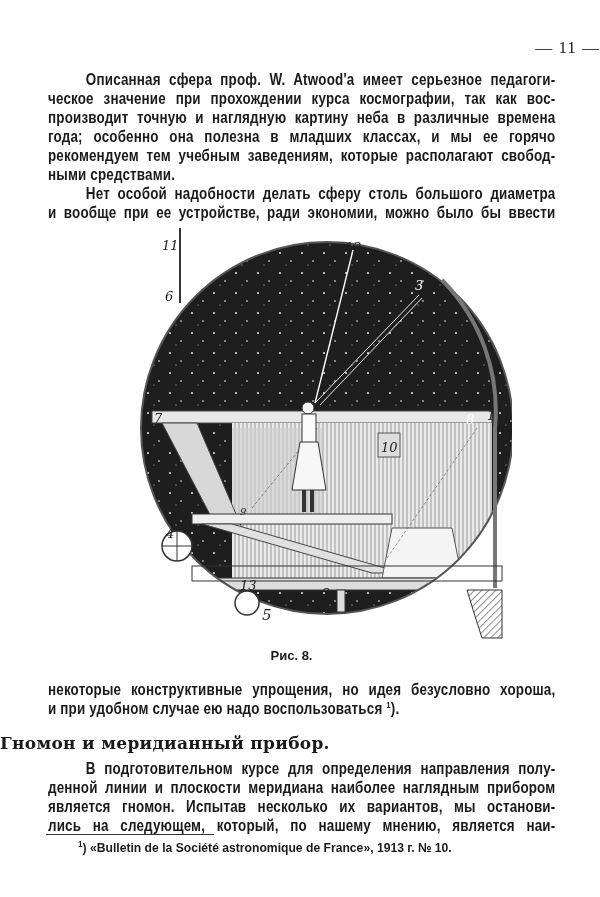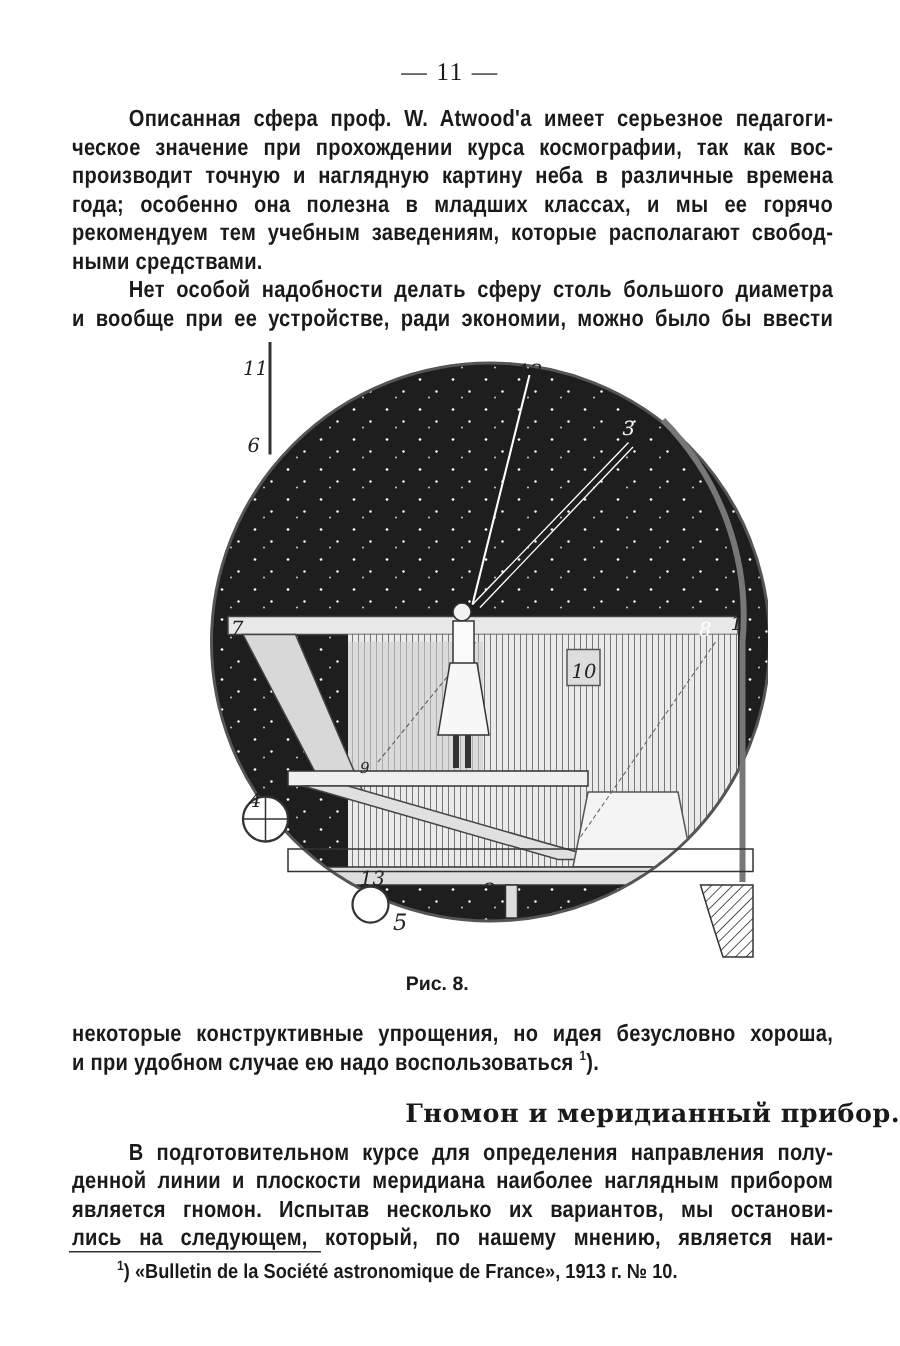--- a/index.html
+++ b/index.html
@@ -1,29 +1,29 @@
 <!DOCTYPE html>
 <html><head>
 <meta charset="utf-8">
 <style>
   html, body { margin:0; padding:0; background:#ffffff; }
   body { width:600px; height:897px; position:relative; overflow:hidden;
          font-family:"Liberation Serif","DejaVu Serif",serif; color:#1a1a1a; }
-  .page-num { position:absolute; top:38px; left:0; width:600px; text-align:center;
+  .page-num { position:absolute; top:38px; left:0; width:600px; text-align:right;
               font-size:17px; letter-spacing:1px; }
   .para { position:absolute; left:48px; width:508px; font-size:15.6px; line-height:19px;
           text-align:justify; font-family:"Liberation Sans Narrow","Liberation Sans",sans-serif;
           font-weight:bold; letter-spacing:0.2px; transform:scaleX(0.86); transform-origin:left top; width:590px; }
   .para .line { display:block; white-space:nowrap; text-align-last:justify; }
   .para .line.last { text-align-last:left; }
   .indent { padding-left:44px; }
   .figure { position:absolute; left:122px; top:228px; width:390px; height:412px; }
   .caption { position:absolute; top:648px; left:0; width:583px; text-align:center;
              font-size:13px; font-family:"Liberation Sans",sans-serif; font-weight:bold; }
-  .heading { position:absolute; top:733px; left:0; width:600px; text-align:right;
+  .heading { position:absolute; top:733px; left:0; width:600px; text-align:left;
              font-size:17px; font-weight:bold; font-family:"DejaVu Serif",serif; letter-spacing:0.3px; }
   .rule { position:absolute; left:46px; top:834px; width:168px; height:1px; background:#333; }
   .footnote { position:absolute; top:840px; left:78px; font-size:13.5px;
               font-family:"Liberation Sans",sans-serif; font-weight:bold; transform:scaleX(0.9); transform-origin:left top; white-space:nowrap; }
   sup { font-size:9px; vertical-align:super; line-height:0; }
 </style>
 </head>
 <body>
 
 <div class="page-num">— 11 —</div>

